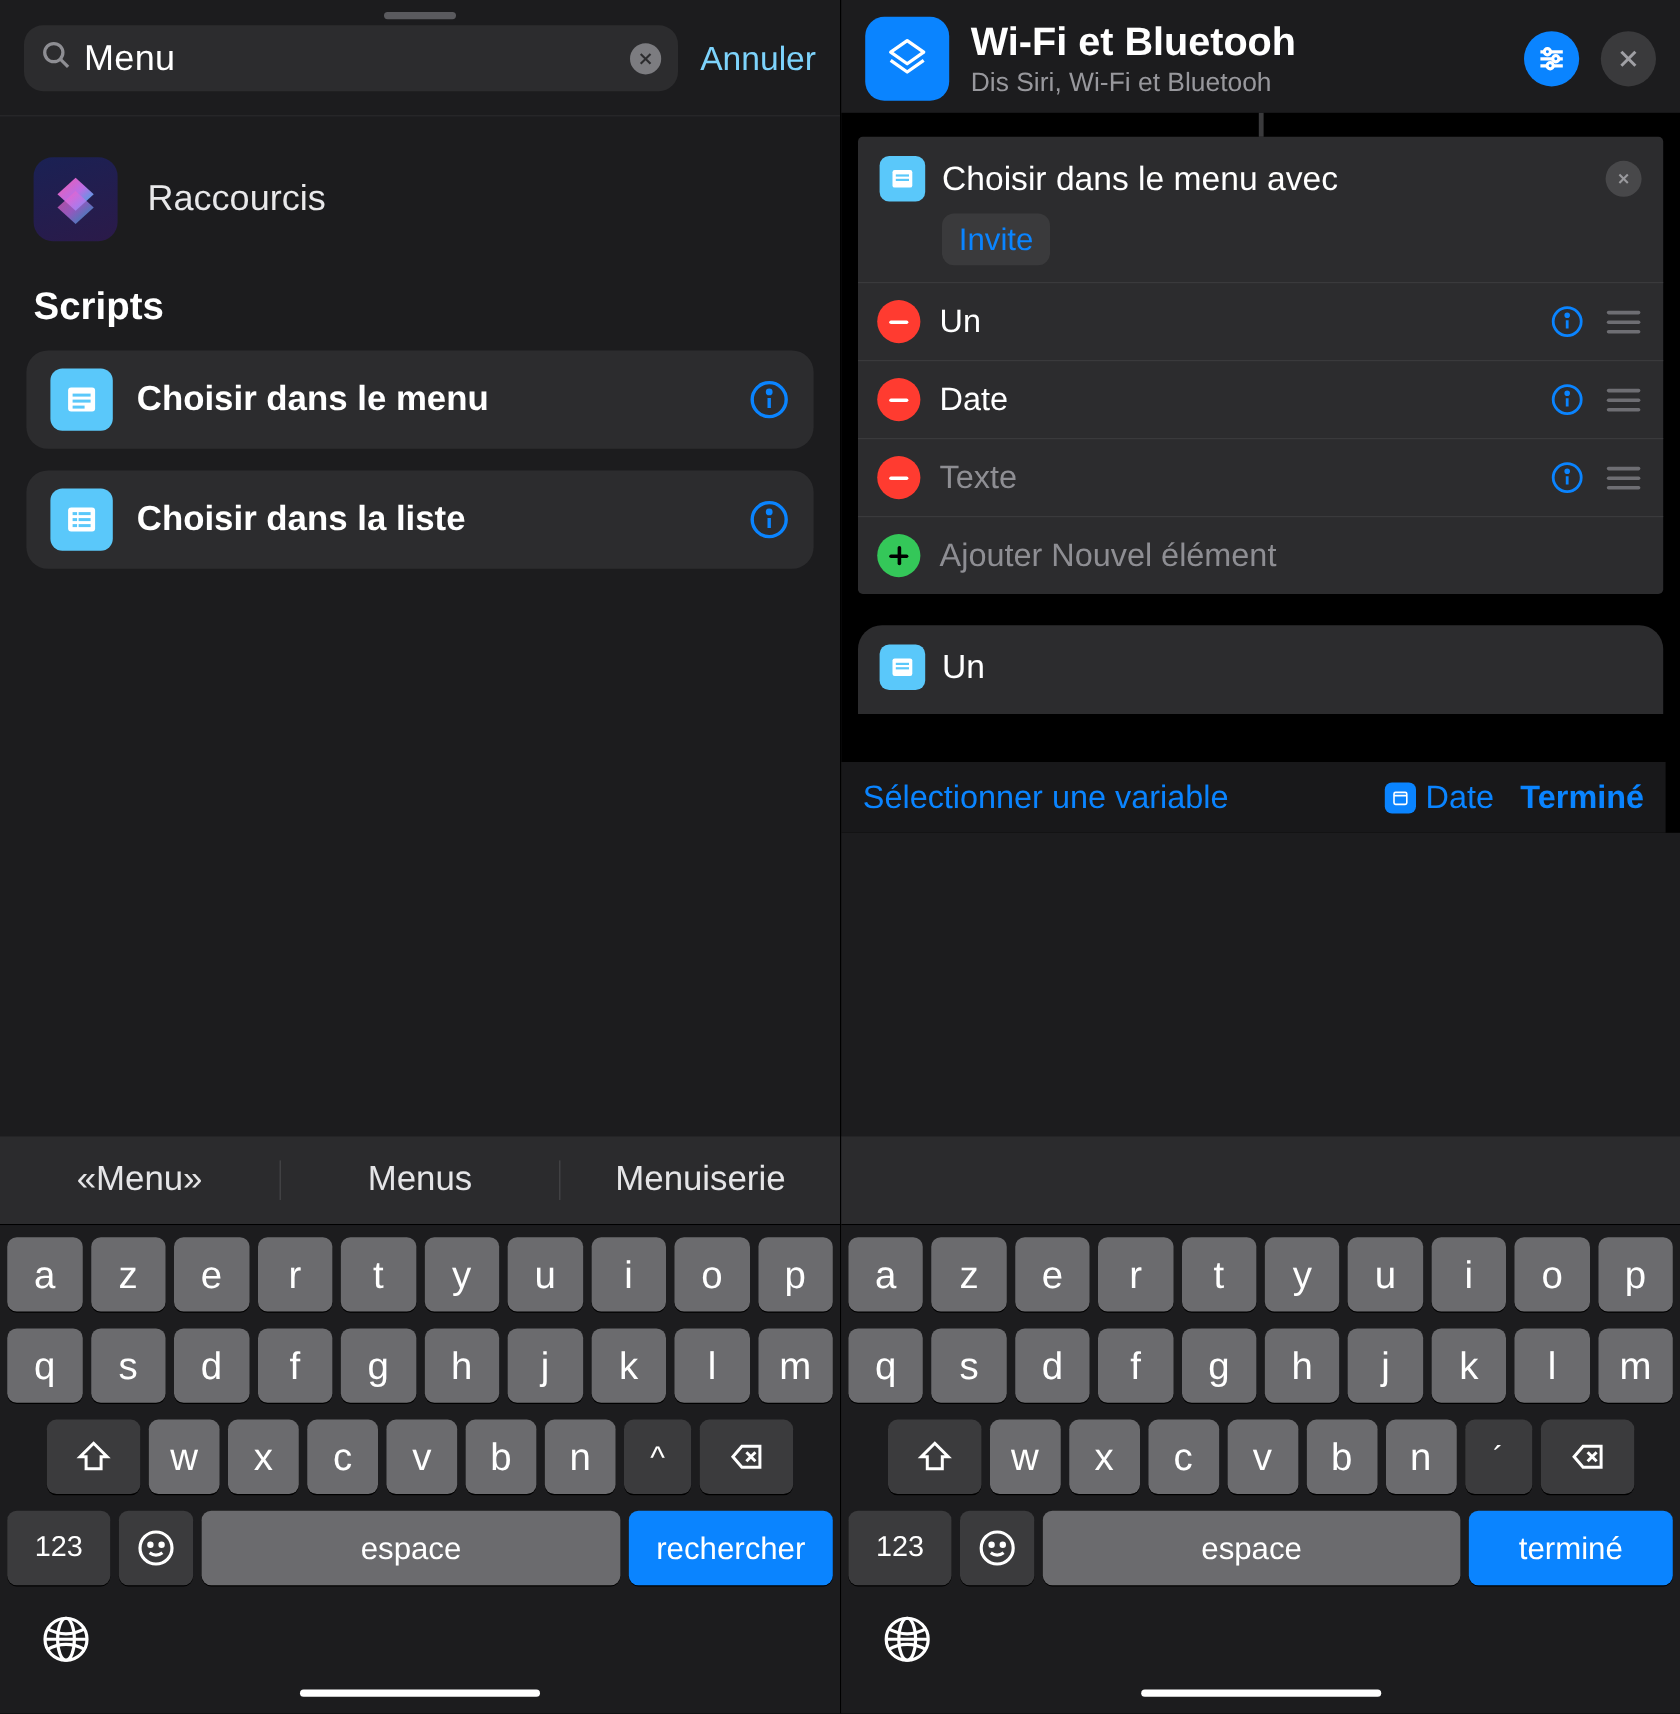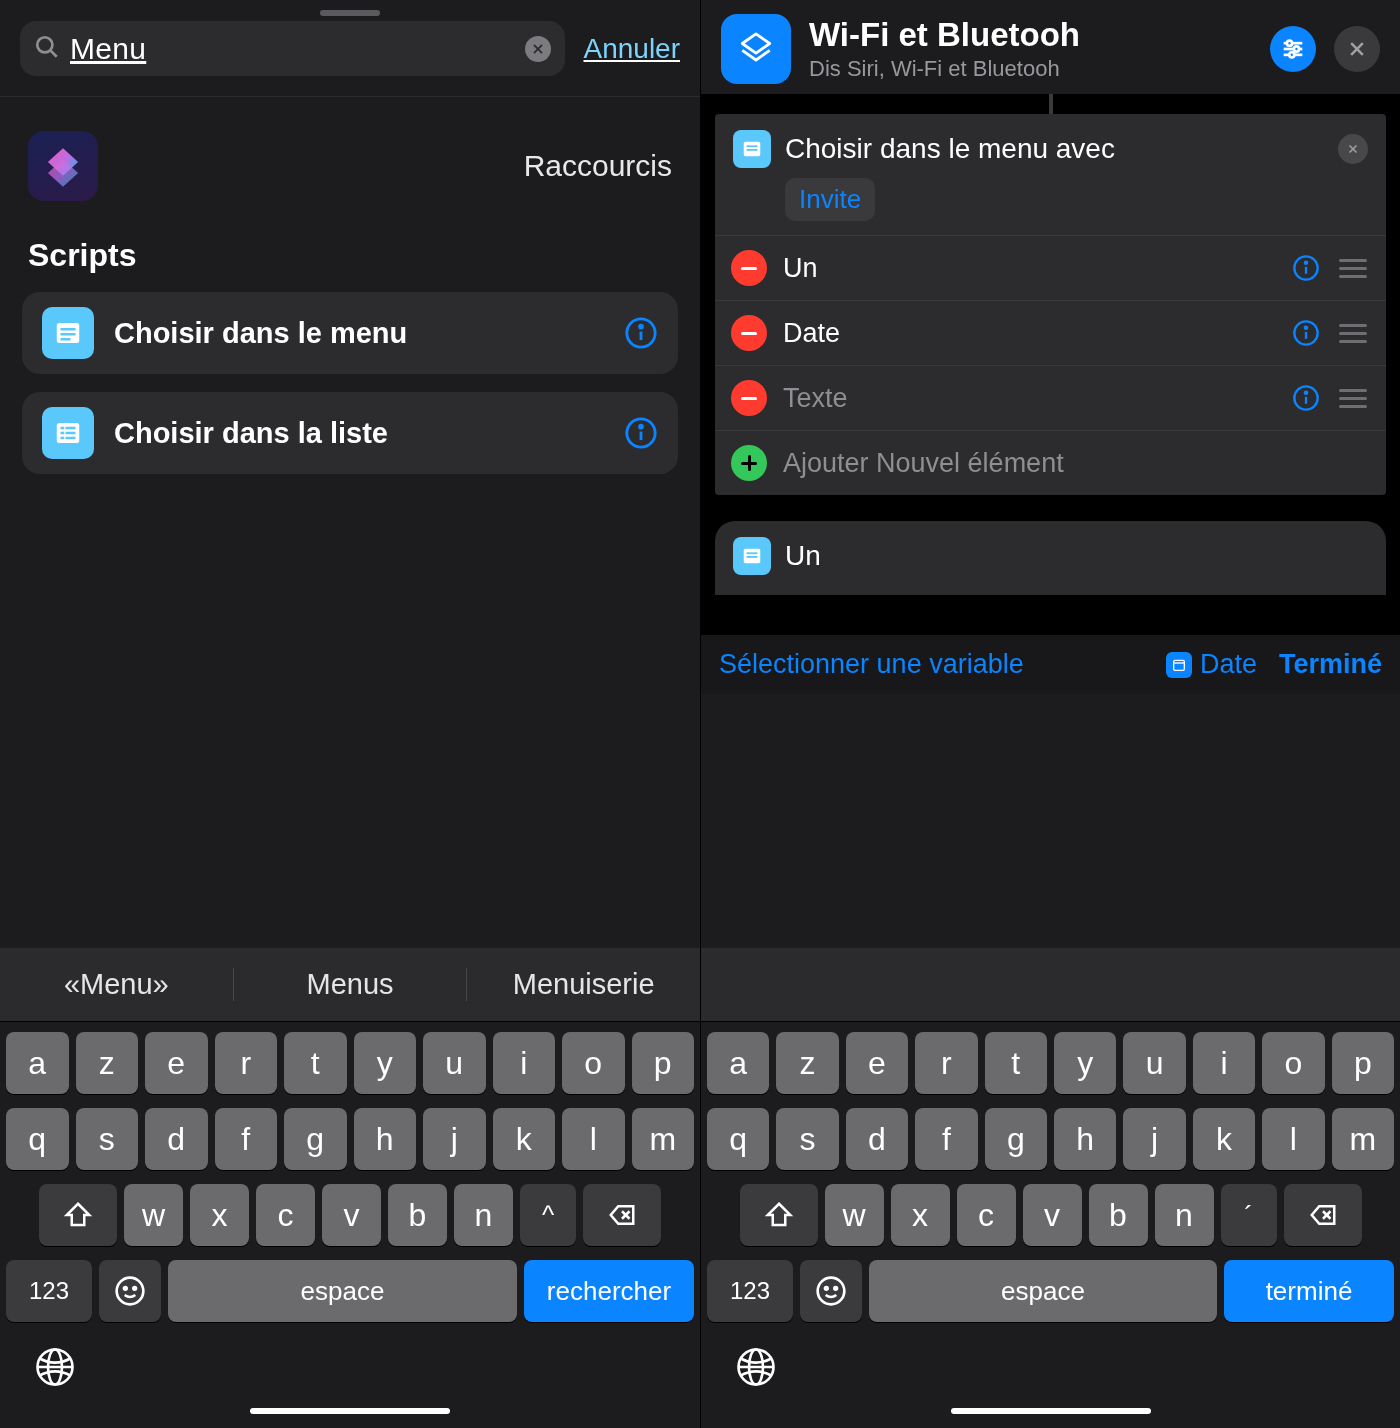--- a/index.html
+++ b/index.html
@@ -2,30 +2,30 @@
 <html><head>
 <meta charset="utf-8">
 <style>
   * { margin:0; padding:0; box-sizing:border-box; -webkit-font-smoothing:antialiased; }
   body { background:#000; width:1400px; height:1428px; font-family: -apple-system, "Helvetica Neue", Helvetica, Arial, sans-serif; display:flex; }
   .screen { width:700px; height:1428px; background:#1c1c1e; position:relative; overflow:hidden; color:#fff; }
   .screen + .screen { border-left:1px solid #000; }
 
   
   .grabber { width:60px; height:6px; border-radius:3px; background:#5a5a5e; margin:10px auto 5px; }
-  .search-row { display:flex; align-items:center; padding:0 20px 18px 20px; gap:18px;text-decoration:underline; }
+  .search-row { display:flex; align-items:center; padding:0 20px 18px 20px; gap:18px; }
   .search-box { flex:1; background:#2c2c2e; border-radius:16px; height:55px; display:flex; align-items:center; padding:0 14px; gap:10px; }
   .search-icon svg { width:26px; height:26px; }
   .search-input { flex:1; background:transparent; border:none; color:#fff; font-size:30px; outline:none; letter-spacing:0.3px;}
   .clear-btn { width:26px; height:26px; border-radius:50%; background:#7c7c80; display:flex; align-items:center; justify-content:center; }
   .clear-btn svg { width:14px; height:14px; }
   .cancel-link { color:#7dd3fc; font-size:28px; }
   .thin-sep { height:1px; background:#2a2a2c; margin-top:2px;}
 
-  .app-row { display:flex; align-items:center; gap:25px; padding:34px 28px 36px;justify-content:space-between; }
+  .app-row { display:flex; align-items:center; gap:25px; padding:34px 28px 36px; }
   .app-icon { width:70px; height:70px; border-radius:16px; background:linear-gradient(160deg,#1a2154 0%, #2b1a49 100%); display:flex; align-items:center; justify-content:center; }
   .app-icon svg { width:44px; height:44px; }
   .app-name { font-size:30px; color:#e8e8ea; }
 
   .section-title { font-size:32px; font-weight:600; padding:0 28px 18px; }
 
   .action-list { padding:0 22px; display:flex; flex-direction:column; gap:18px; }
   .action-item { background:#2c2c2e; border-radius:18px; height:82px; display:flex; align-items:center; padding:0 20px; gap:20px;justify-content:center; }
   .action-icon { width:52px; height:52px; border-radius:10px; background:#5ac8fa; display:flex; align-items:center; justify-content:center; }
   .action-icon svg { width:30px;height:30px; fill:#fff;}
@@ -69,21 +69,21 @@
   .menu-label.dim{color:#8e8e93;}
   .drag{width:34px;display:flex;flex-direction:column;gap:5px;align-items:center;}
   .drag span{width:28px;height:3px;background:#6e6e73;border-radius:2px;}
   .info-sm{width:28px;height:28px;}
   .info-sm svg{width:28px;height:28px;}
 
   .card2{margin-top:26px;background:#2c2c2e;border-radius:20px 20px 0 0;padding:16px 18px 20px;position:relative;z-index:1;}
   .card2-row{display:flex;align-items:center;gap:14px;}
   .card2-label{font-size:28px;font-weight:500;}
 
-  .toolbar{position:absolute;bottom:0;left:0;right:0;background:rgba(28,28,30,0.85);backdrop-filter:blur(4px);display:flex;align-items:center;gap:22px;padding:14px 18px;z-index:5;}
+  .toolbar{position:absolute;bottom:0;left:0;right:12px;background:rgba(28,28,30,0.85);backdrop-filter:blur(4px);display:flex;align-items:center;gap:22px;padding:14px 18px;z-index:5;}
   .toolbar .link{color:#0a84ff;font-size:27px;}
   .toolbar .spacer{flex:1;}
   .toolbar .chip{display:flex;align-items:center;gap:8px;}
   .toolbar .chip-icon{width:26px;height:26px;border-radius:6px;background:#0a84ff;display:flex;align-items:center;justify-content:center;}
   .toolbar .chip-icon svg{width:16px;height:16px;}
   .toolbar .done{font-weight:600;}
 
   
   .kb-wrap{position:absolute;bottom:0;left:0;right:0;background:#1c1c1e;}
   .suggestions{display:flex;height:74px;align-items:center;border-bottom:1px solid #000;background:#2b2b2d;}

